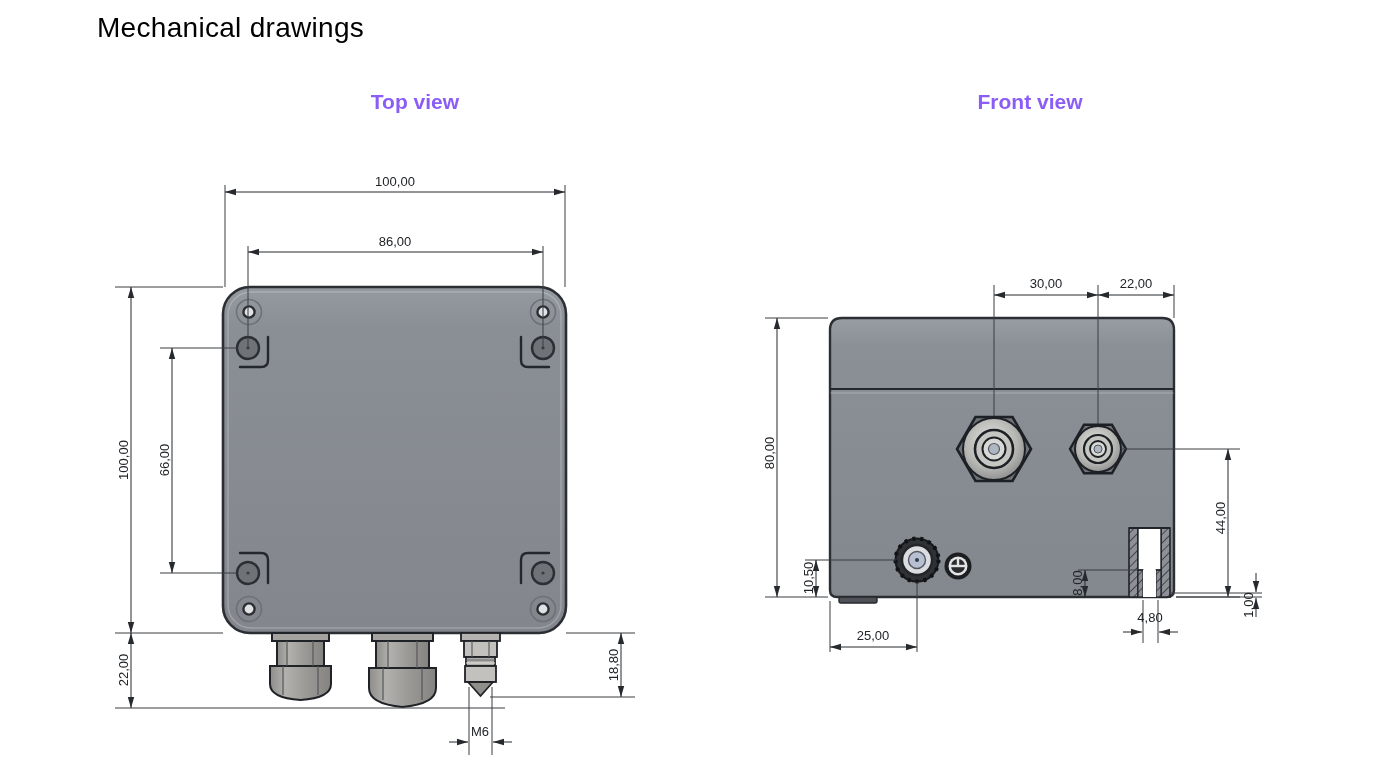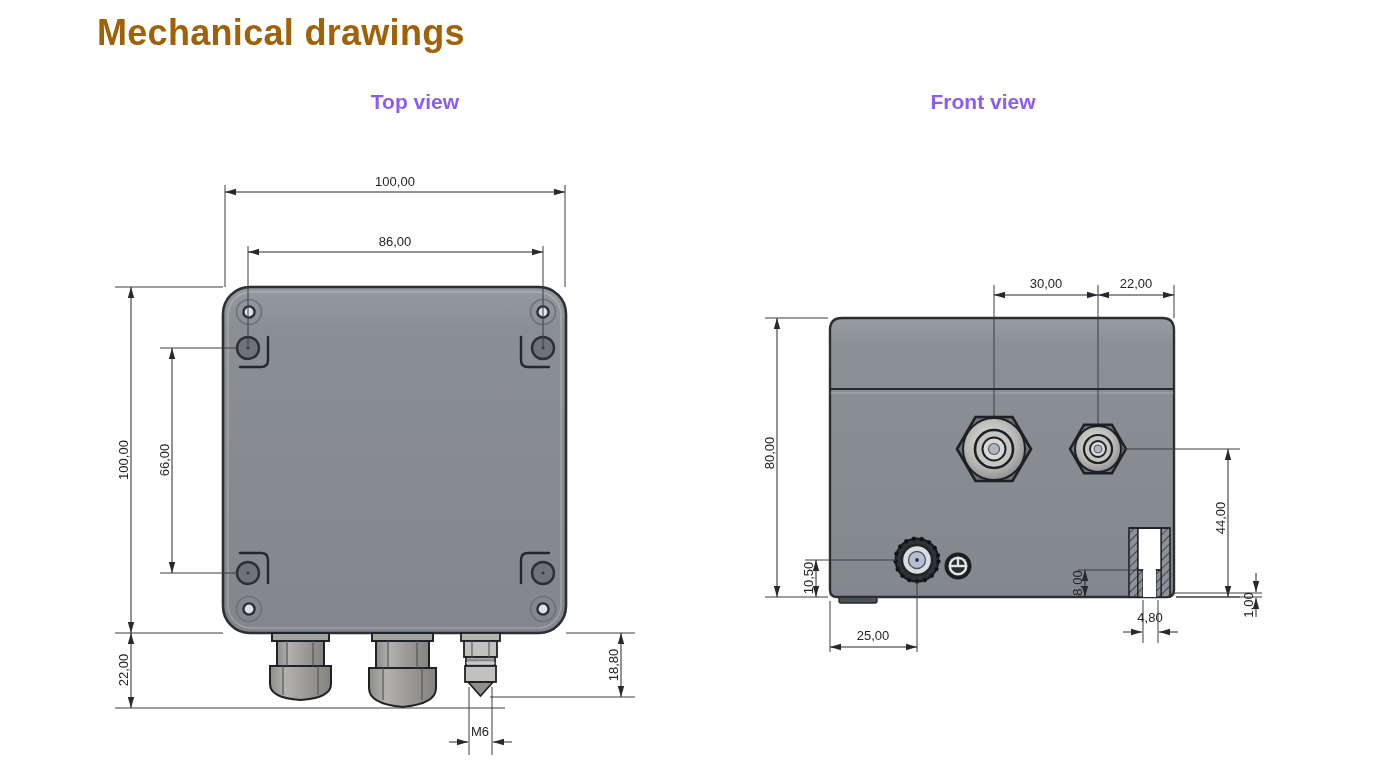--- a/index.html
+++ b/index.html
@@ -1,23 +1,23 @@
 <!DOCTYPE html>
 <html><head>
 <meta charset="utf-8">
 <style>
   html,body{margin:0;padding:0;background:#ffffff;}
   #stage{position:relative;width:1377px;height:775px;background:#ffffff;overflow:hidden;
          font-family:"Liberation Sans",sans-serif;}
-  .doc-title{position:absolute;left:97px;top:12px;font-size:36px;font-weight:bold;
-             color:#a16207;letter-spacing:.3px;}
+  .doc-title{position:absolute;left:97px;top:12px;font-size:28px;font-weight:normal;
+             color:#000000;letter-spacing:.3px;}
   .view-label{position:absolute;top:90px;font-size:21px;font-weight:bold;color:#8b5cf6;
               width:160px;text-align:center;}
   #top-view-label{left:335px;}
-  #front-view-label{left:903px;}
+  #front-view-label{left:950px;}
   svg{position:absolute;}
   #top-view-svg{left:80px;top:160px;}
   #front-view-svg{left:740px;top:260px;}
   .dim{font-family:"Liberation Sans",sans-serif;font-size:13px;fill:#212428;}
   .dln{stroke:#26292d;stroke-width:1;fill:none;}
   .ext{stroke:#3a3d41;stroke-width:1;fill:none;}
   .out{stroke:#24272b;stroke-width:2.4;fill:none;}
 </style>
 </head>
 <body>

